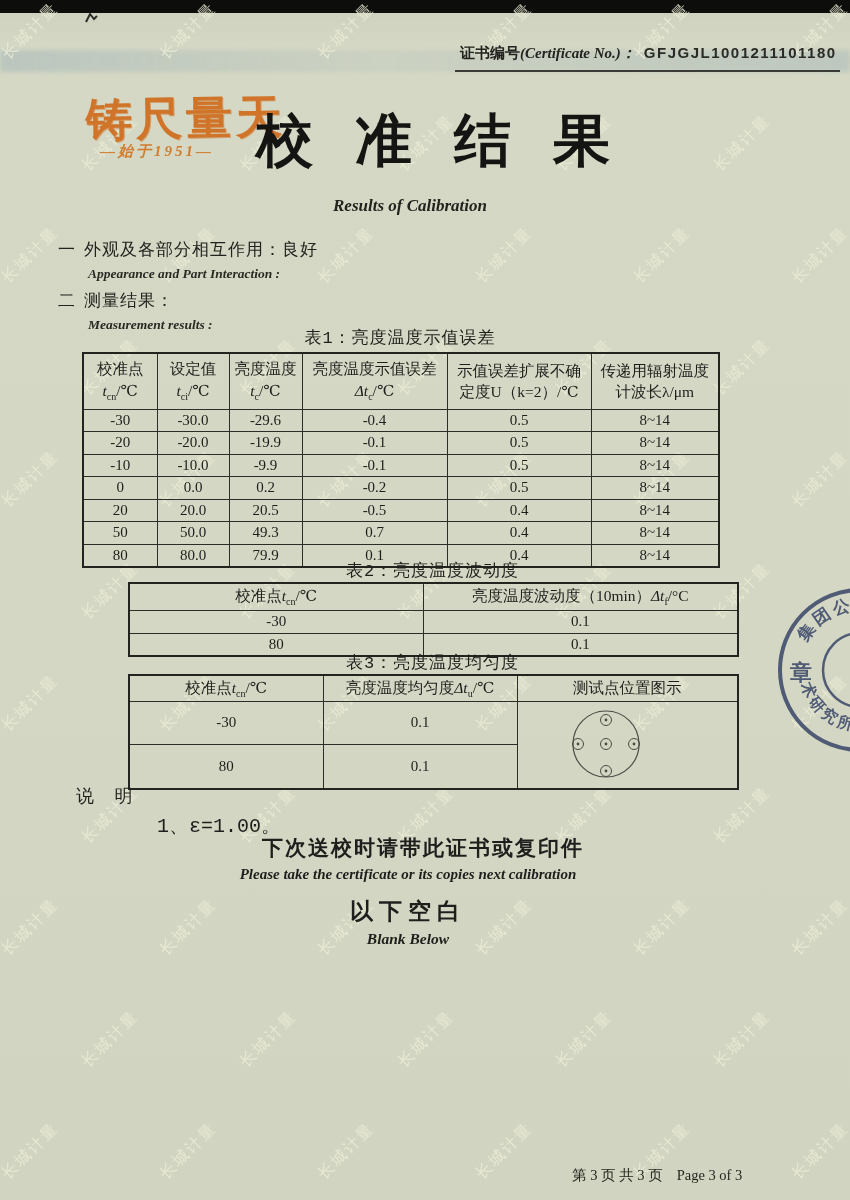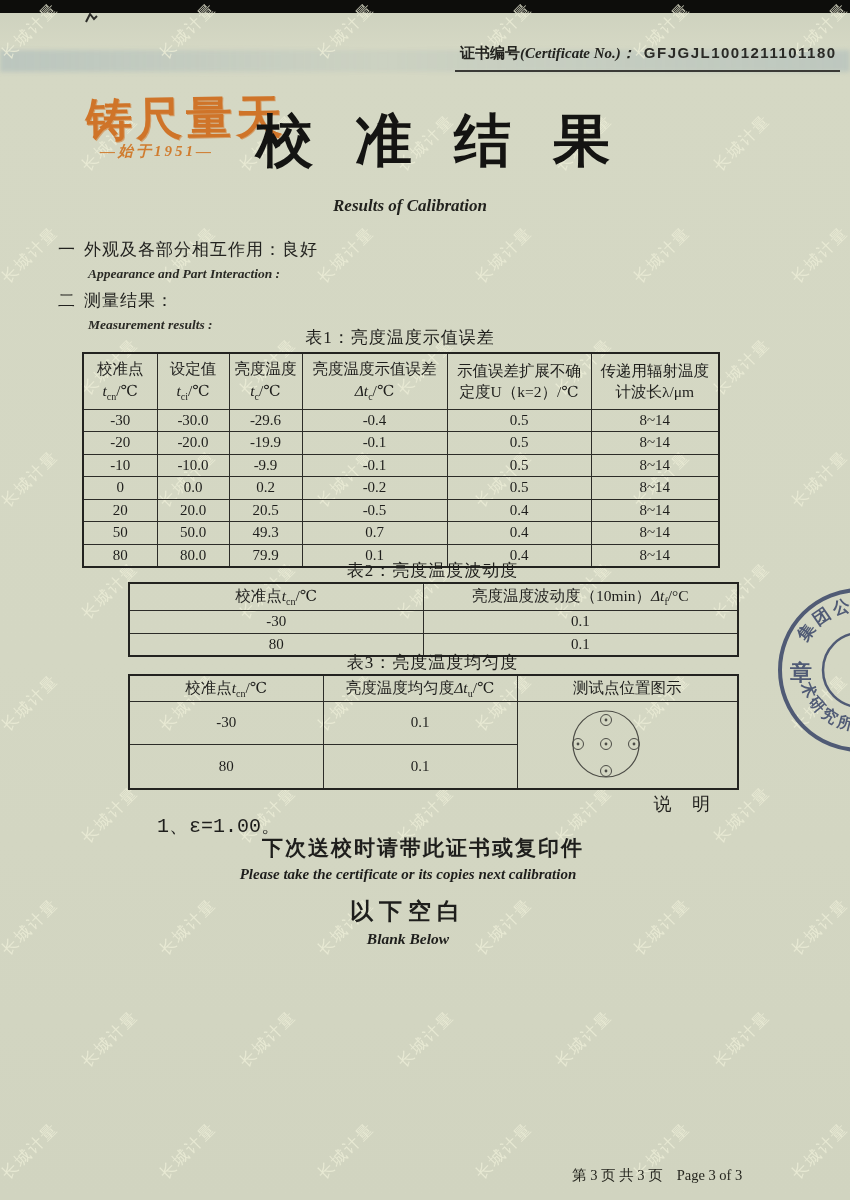--- a/index.html
+++ b/index.html
@@ -32,40 +32,40 @@
   .logo-since { top:142px; left:100px; font-size:15px; font-weight:bold; color:#d07c2f; letter-spacing:3px; font-style:italic; }
   
   .title-zh { top:103px; left:256px; font-size:57px; font-weight:bold; letter-spacing:42px; white-space:nowrap; color:#141412; }
   .title-en { top:196px; left:230px; width:360px; text-align:center; font-size:17px; font-weight:bold; font-style:italic; color:#22221e; }
   
   .sec { top:238px; left:58px; font-size:17px; color:#22221f; }
   .sec .zh-line { letter-spacing:1px; }
   .sec .en-line { font-size:13.5px; font-style:italic; font-weight:bold; margin:5px 0 7px 30px; color:#2a2a25; }
   .sec-no { margin-right:8px; }
   
-  .tbl-title { font-size:17px; text-align:center; color:#1e1e1b; letter-spacing:1px; }
+  .tbl-title { font-size:17px; text-align:center; color:#1e1e1b; letter-spacing:1px;font-family:Liberation Mono, monospace; }
   .t1-title { top:326px; left:82px; width:636px; }
   .t2-title { top:559px; left:128px; width:609px; }
   .t3-title { top:651px; left:128px; width:609px; }
   table { border-collapse:collapse; table-layout:fixed; }
   th,td { border:1.6px solid #2c2c28; text-align:center; vertical-align:middle; font-weight:normal; padding:0; }
   table { border:2.4px solid #232320; }
   .t1 { top:352px; left:82px; width:636px; }
   .t1 th { height:56px; font-size:15.5px; line-height:1.4; }
   .t1 td { height:22.5px; font-size:15px; }
   .t2 { top:582px; left:128px; width:609px; }
   .t2 th { height:27px; font-size:15.5px; }
   .t2 td { height:23px; font-size:15px; }
   .t3 { top:674px; left:128px; width:609px; }
   .t3 th { height:26px; font-size:15.5px; }
   .t3 td { height:42px; font-size:15px; }
   th i, .sym i { font-style:italic; font-family:"Liberation Serif",serif; }
   sub { font-size:10px; }
   
-  .notes-heading { top:784px; left:82px; width:636px; text-align:right; font-size:18px; letter-spacing:8px; color:#201f1c;margin-top:8px; }
+  .notes-heading { top:784px; left:76px; width:636px; text-align:left; font-size:18px; letter-spacing:8px; color:#201f1c; }
   .note-item { top:812px; left:157px; font-size:20px;font-family:Liberation Mono, monospace; }
   .reminder-zh { top:834px; left:0; width:820px; text-align:center; font-size:21px; font-weight:bold; letter-spacing:2px;padding-left:26px; }
   .reminder-en { top:866px; left:0; width:816px; text-align:center; font-size:15px; font-weight:bold; font-style:italic; }
   .blank-zh { top:896px; left:0; width:816px; text-align:center; font-size:23px; font-weight:bold; letter-spacing:6px; }
   .blank-en { top:930px; left:0; width:816px; text-align:center; font-size:15.5px; font-weight:bold; font-style:italic; }
   
   .footer { top:1166px; left:572px; font-size:14.5px; white-space:nowrap; color:#26261f; }
   .footer .en { margin-left:14px; font-family:"Liberation Serif",serif; }
   
   .stamp { top:572px; left:732px; opacity:.88; }

